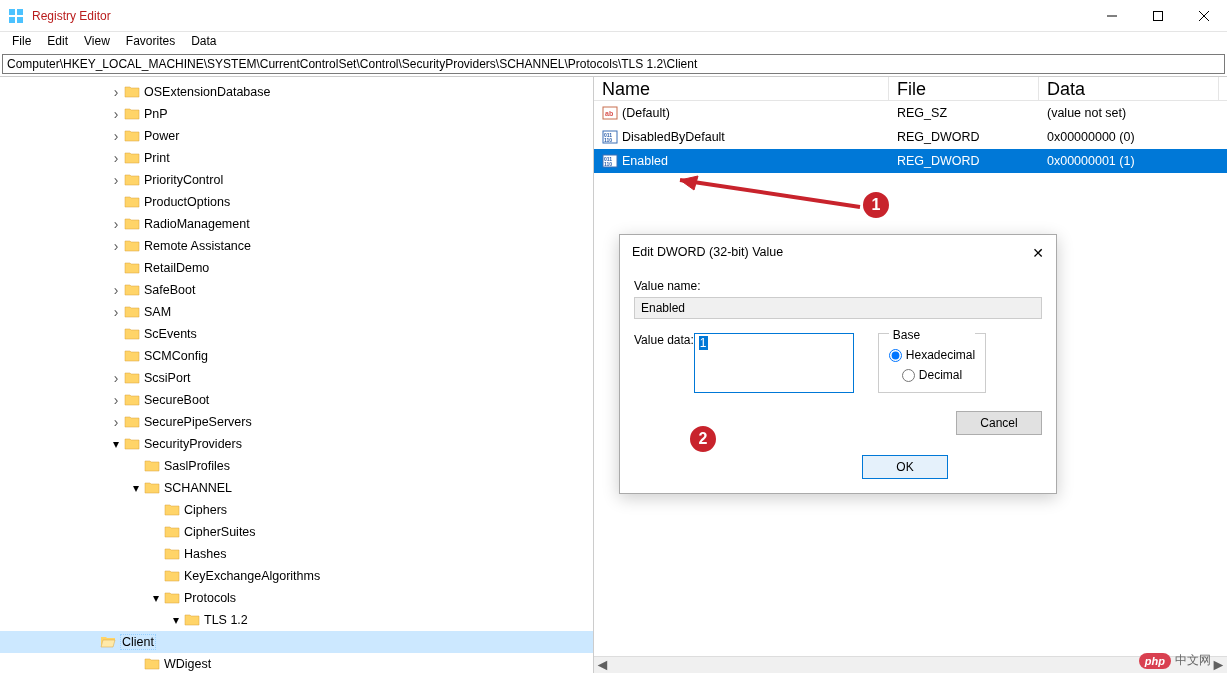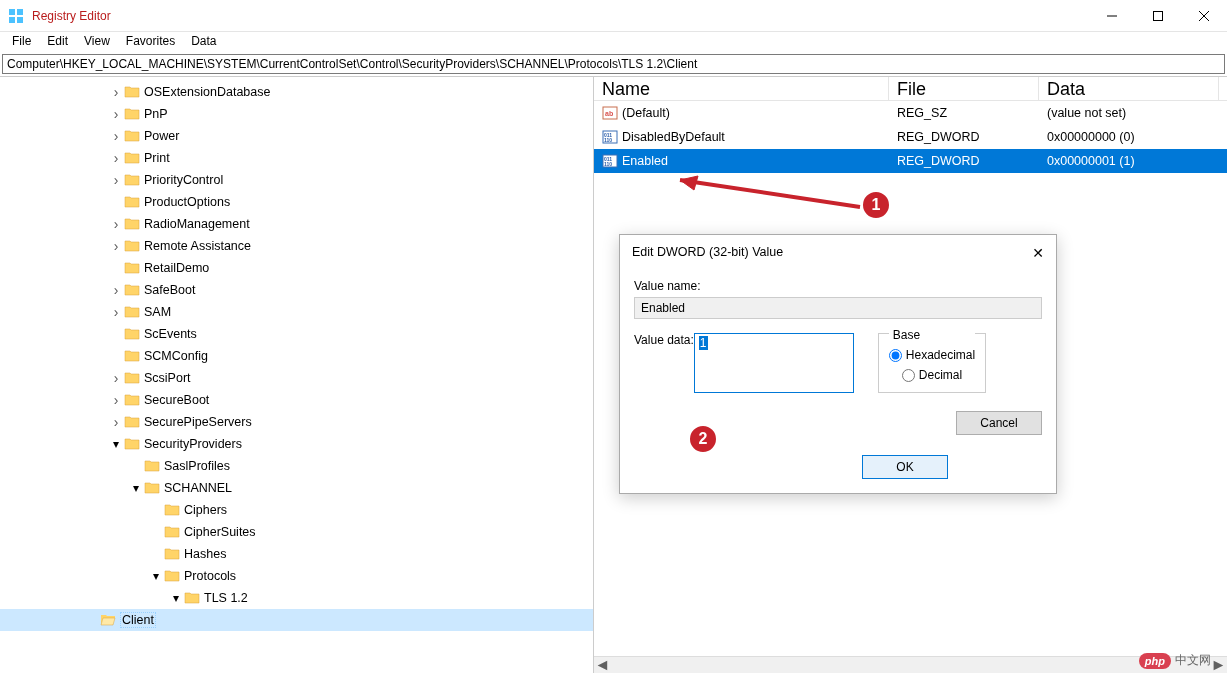--- a/index.html
+++ b/index.html
@@ -303,20 +303,29 @@
       <div class="tree-item" style="padding-left: 148px;">
         <span class="tree-chevron" style="font-size:14px;"></span>
         <span class="tree-folder">
           <svg viewBox="0 0 16 16">
             <path d="M1 3h5l1 1h8v9H1z" fill="#ffd468" stroke="#d9a23b" stroke-width="0.5"></path>
           </svg>
         </span>
         <span class="tree-label">Hashes</span>
       </div>
       <div class="tree-item" style="padding-left: 148px;">
+        <span class="tree-chevron" style="font-size:14px;"></span>
+        <span class="tree-folder">
+          <svg viewBox="0 0 16 16">
+            <path d="M1 3h5l1 1h8v9H1z" fill="#ffd468" stroke="#d9a23b" stroke-width="0.5"></path>
+          </svg>
+        </span>
+        <span class="tree-label">KeyExchangeAlgorithms</span>
+      </div>
+      <div class="tree-item" style="padding-left: 148px;">
         <span class="tree-chevron" style="color:#000;font-size:12px;">▾</span>
         <span class="tree-folder">
           <svg viewBox="0 0 16 16">
             <path d="M1 3h5l1 1h8v9H1z" fill="#ffd468" stroke="#d9a23b" stroke-width="0.5"></path>
           </svg>
         </span>
         <span class="tree-label">Protocols</span>
       </div>
       <div class="tree-item" style="padding-left: 168px;">
         <span class="tree-chevron" style="color:#000;font-size:12px;">▾</span>
@@ -329,20 +338,29 @@
       </div>
       <div class="tree-item selected" style="padding-left: 84px;">
         <span class="tree-chevron" style="font-size:14px;"></span>
         <span class="tree-folder">
           <svg viewBox="0 0 16 16">
             <path d="M1 3h5l1 1h8v2H3l-2 7z" fill="#ffd468"></path>
             <path d="M3 6h12l-2 7H1z" fill="#ffe9a8" stroke="#d9a23b" stroke-width="0.5"></path>
           </svg>
         </span>
         <span class="tree-label">Client</span>
+      </div>
+      <div class="tree-item" style="padding-left: 128px;">
+        <span class="tree-chevron" style="font-size:14px;"></span>
+        <span class="tree-folder">
+          <svg viewBox="0 0 16 16">
+            <path d="M1 3h5l1 1h8v9H1z" fill="#ffd468" stroke="#d9a23b" stroke-width="0.5"></path>
+          </svg>
+        </span>
+        <span class="tree-label">WDigest</span>
       </div>
     </div>
   <div class="list-panel">
     <div class="list-header">
       <div class="list-header-col" id="hcol-name" style="width: 295px;">Name</div>
       <div class="list-header-col" id="hcol-type" style="width: 150px;">File</div>
       <div class="list-header-col" id="hcol-data" style="width: 180px;">Data</div>
     </div>
     <div id="list-body">
         <div class="list-row">

